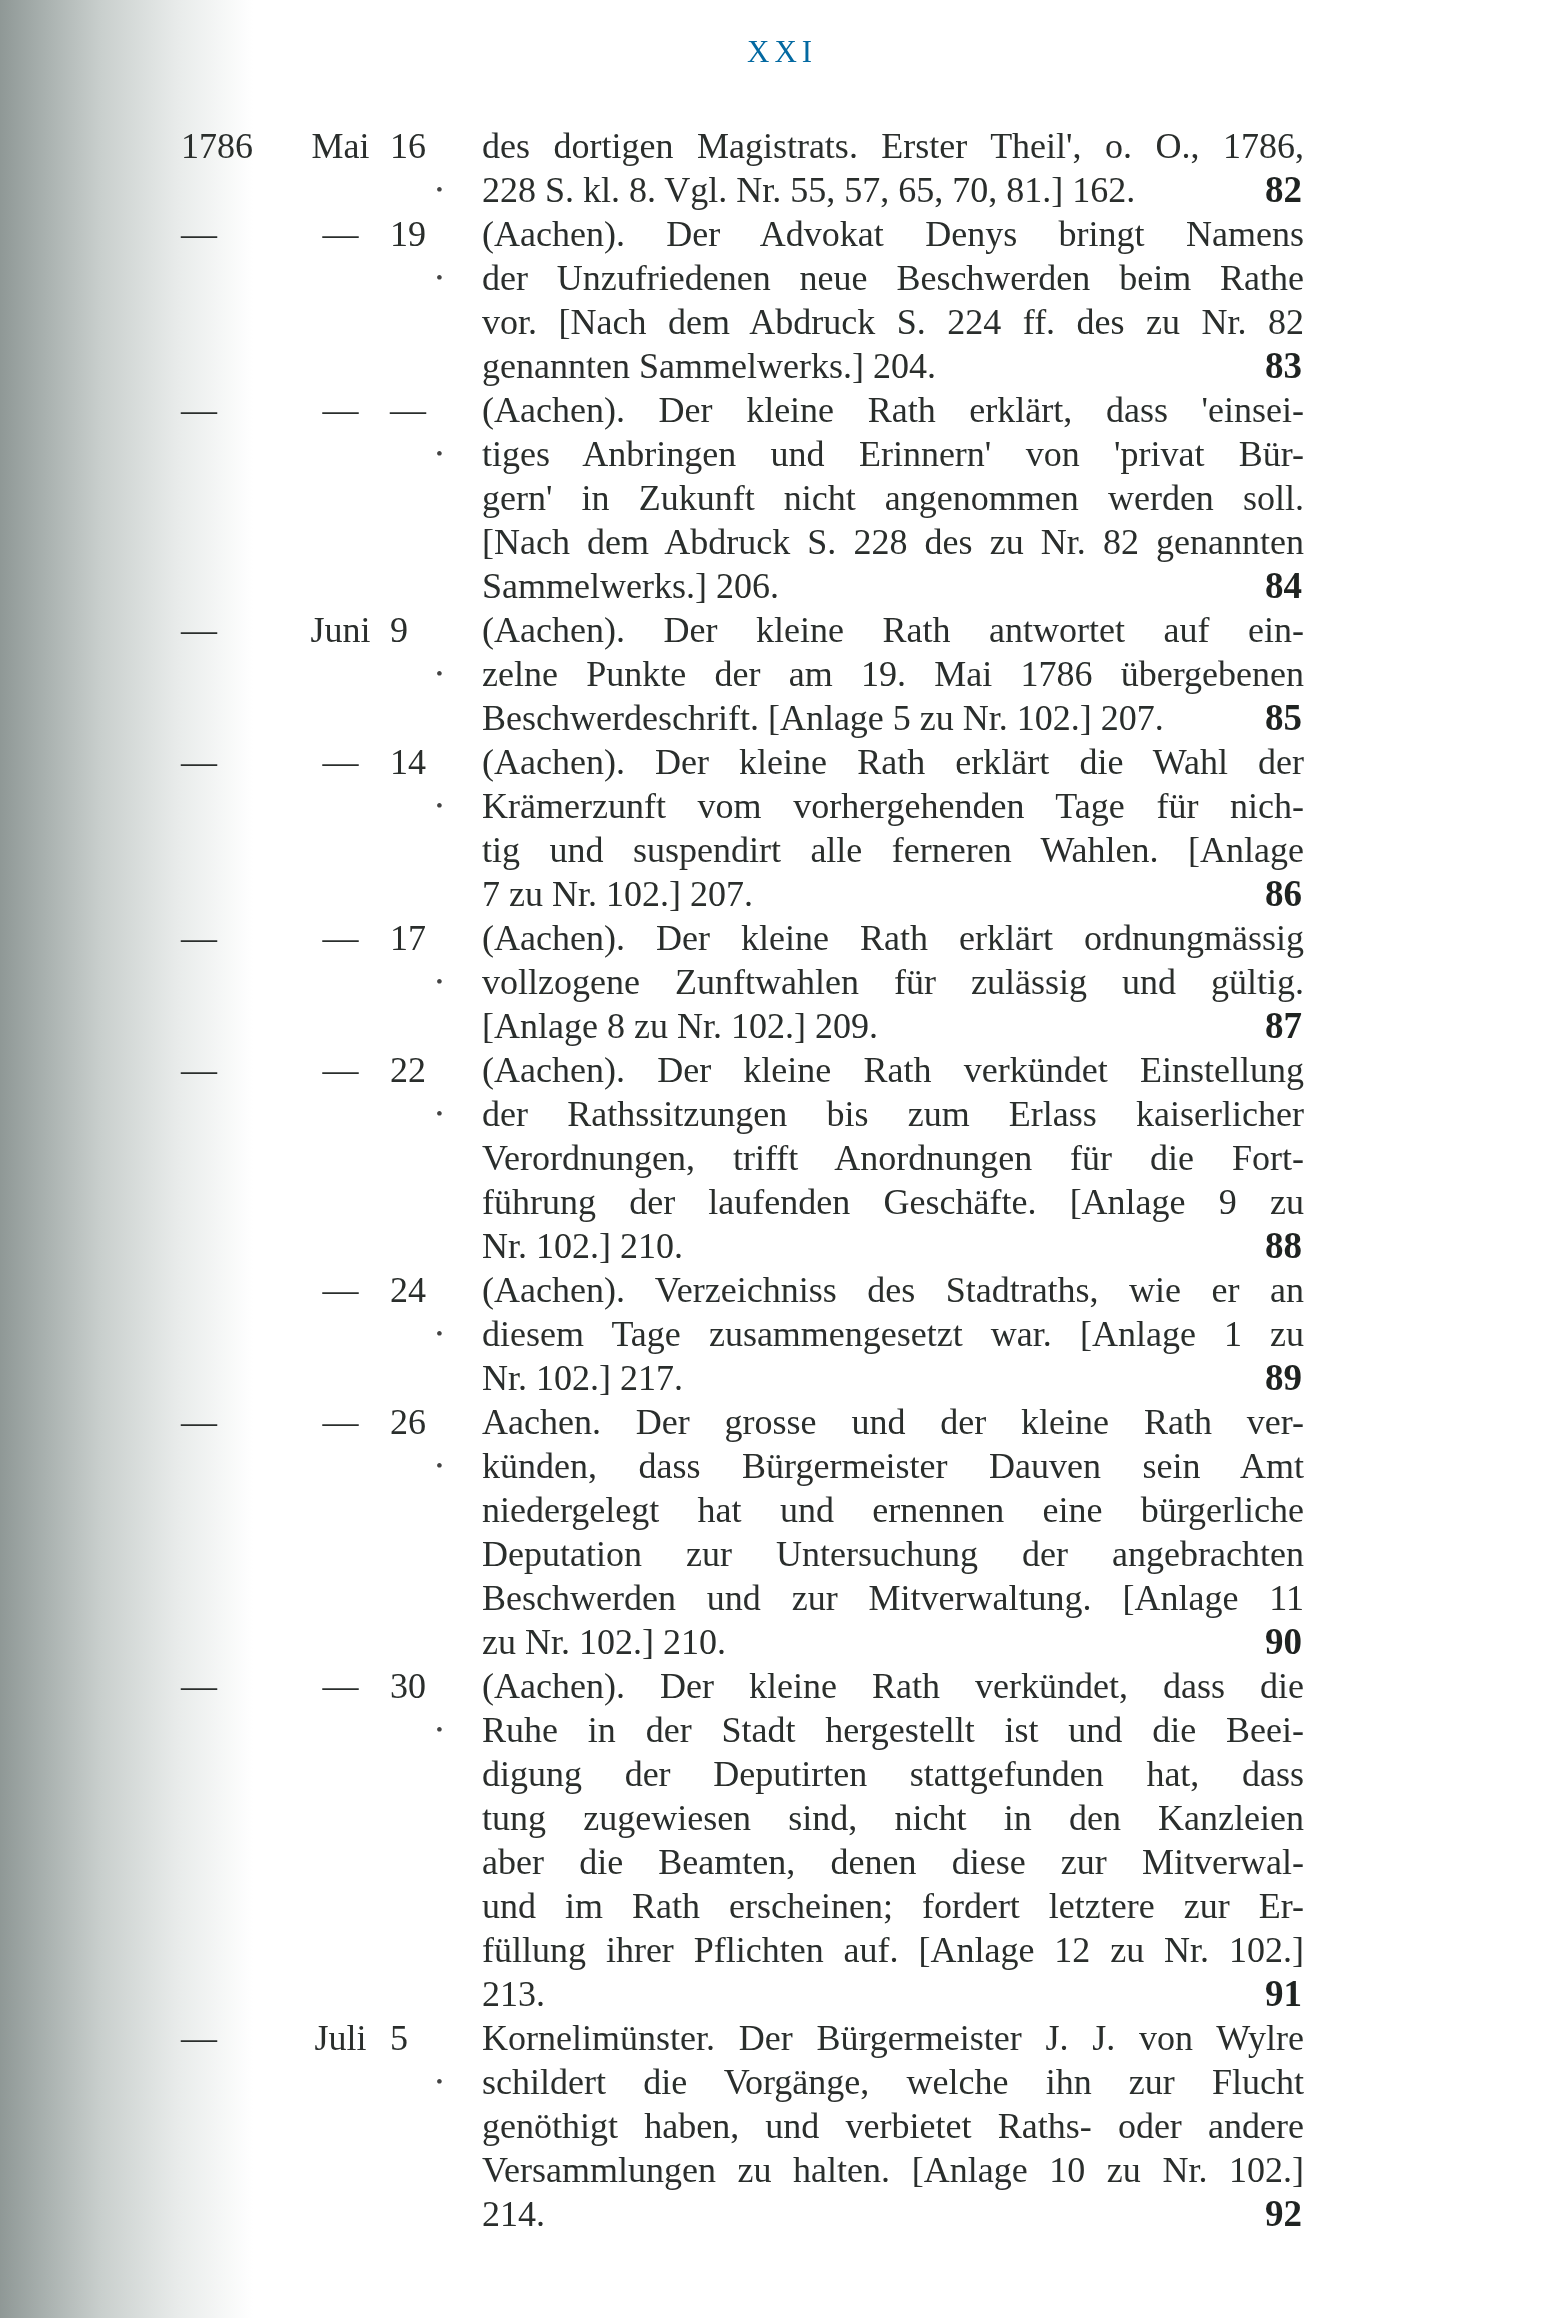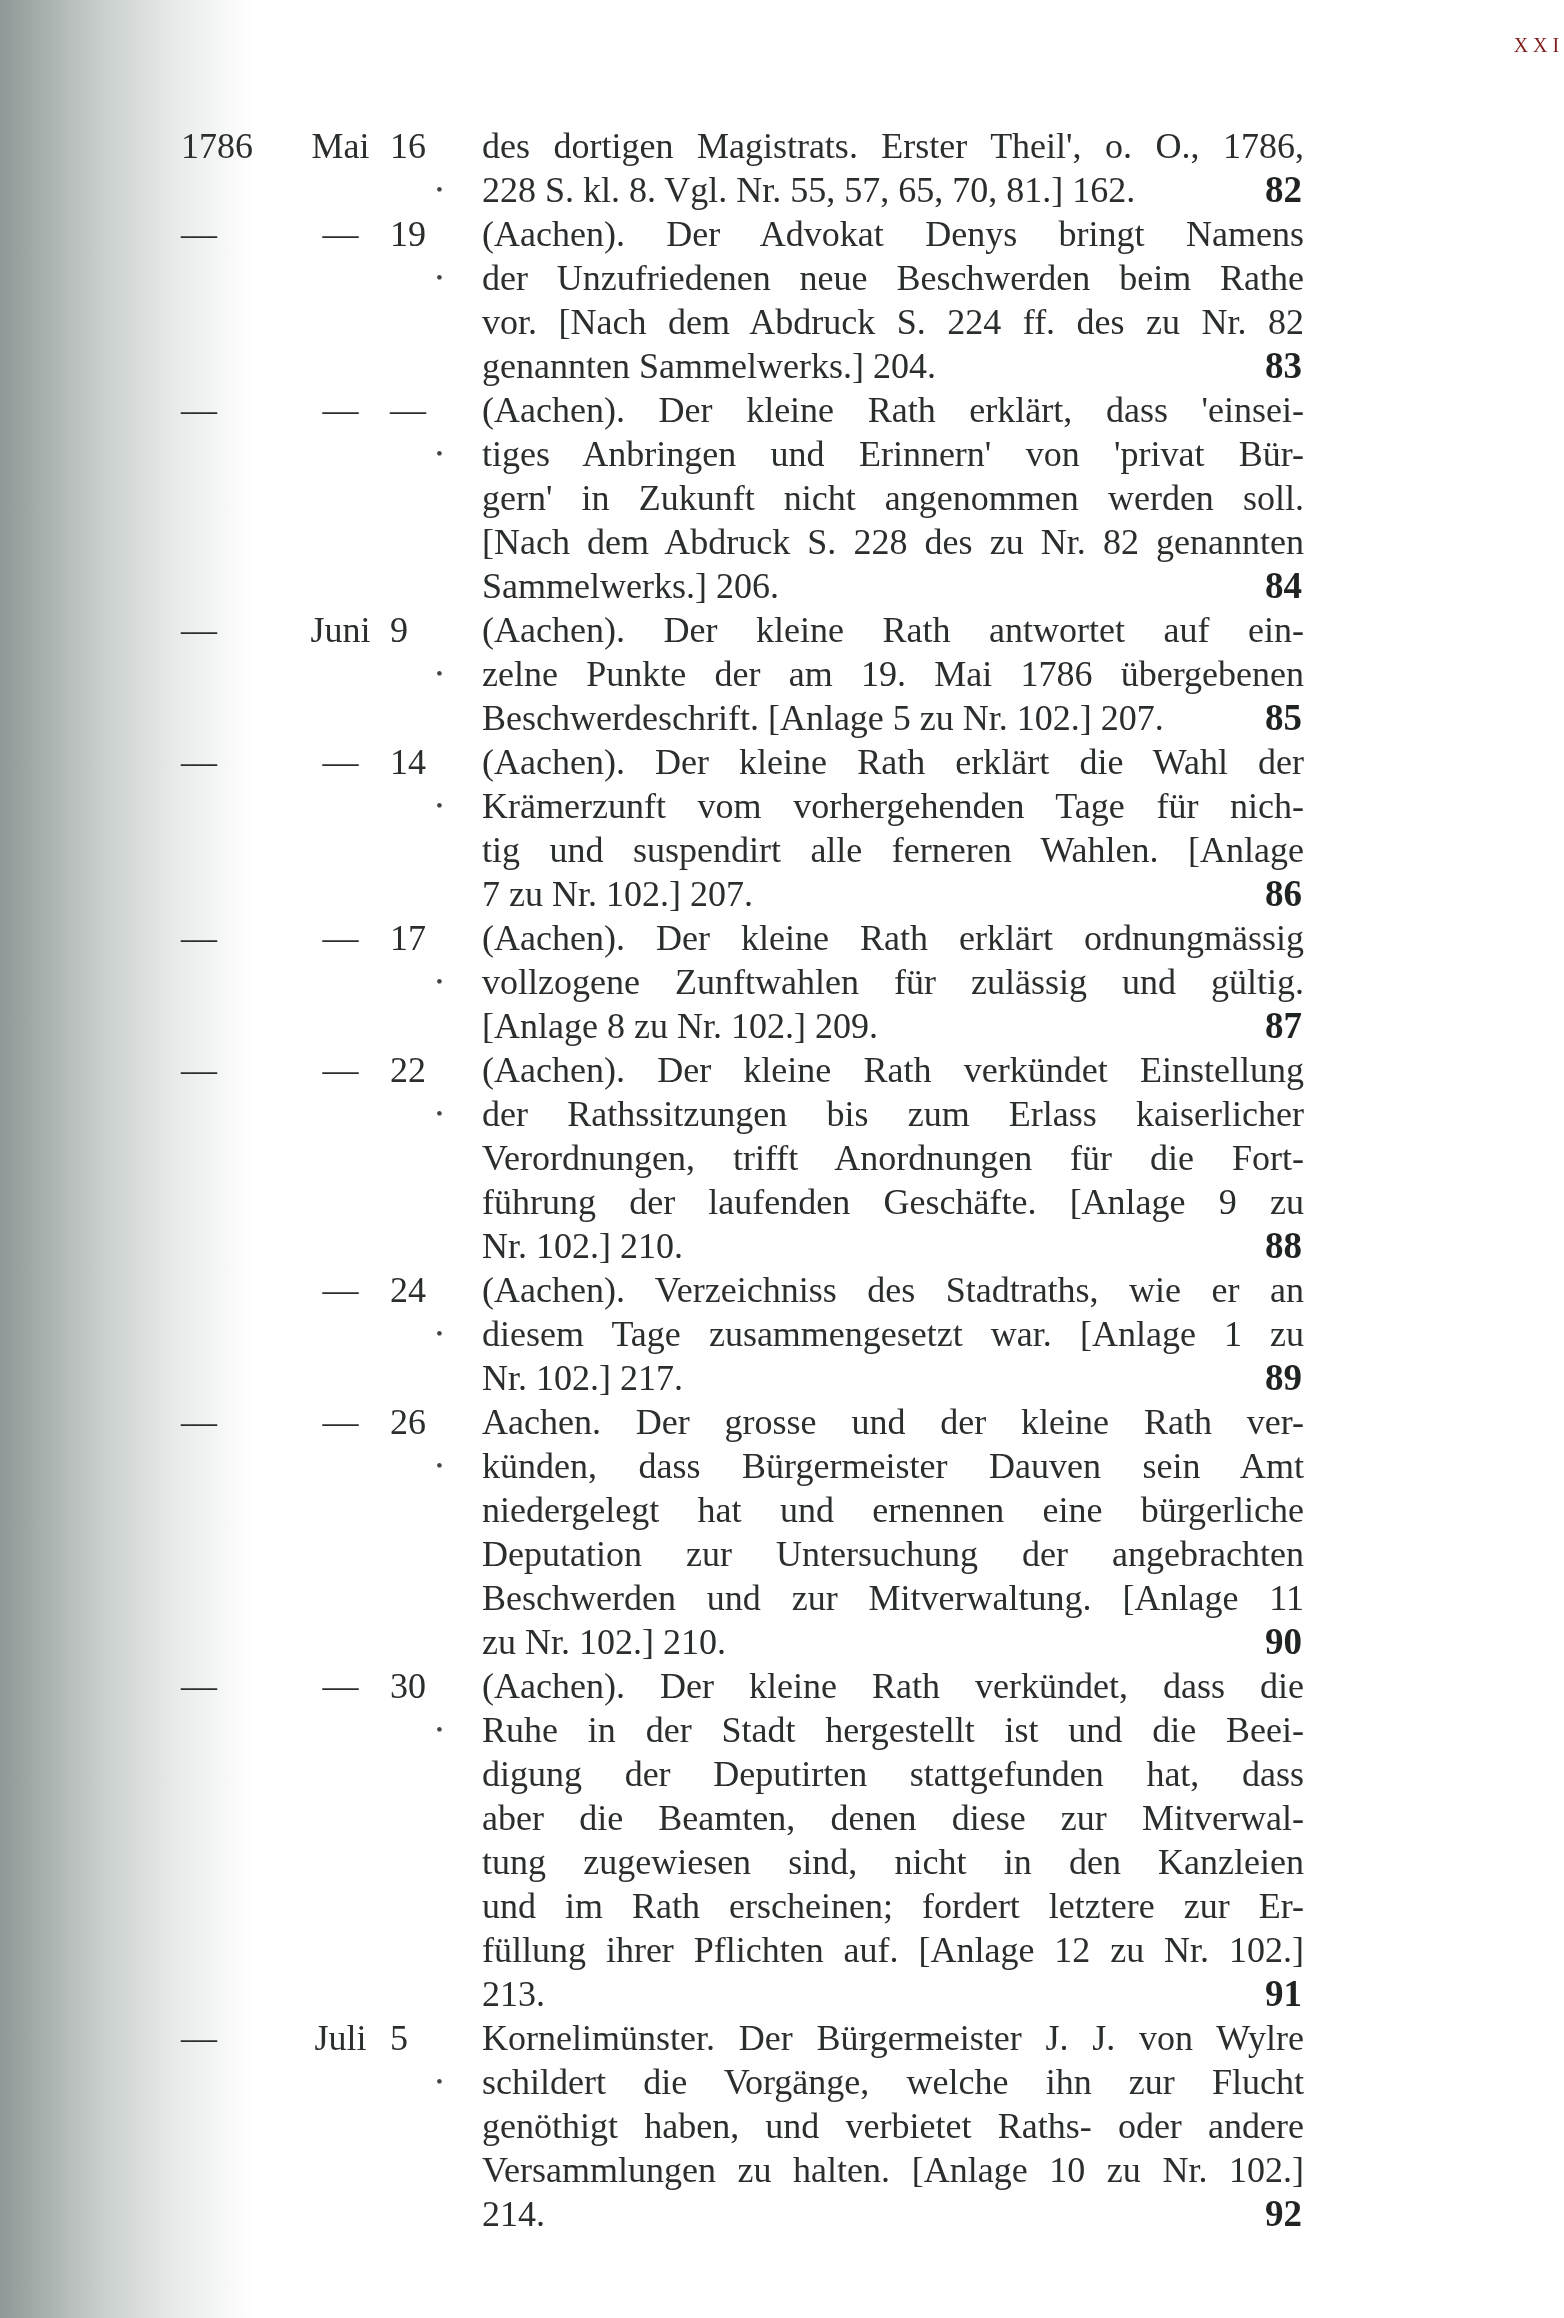--- a/index.html
+++ b/index.html
@@ -8,21 +8,21 @@
     background:#ffffff;
     font-family:"Liberation Serif","DejaVu Serif",serif;
     color:#2a2e2c;
   }
   .edge-shadow {
     position:absolute; left:0; top:0; width:253px; height:2319px;
     background:linear-gradient(to right,#8f9896 0%,#a9b1af 18%,#c9cfcd 40%,#e8ebea 70%,#ffffff 100%);
   }
   .page-header {
     position:absolute; top:34px; left:0; width:100%;
-    text-align:right; font-size:20px; letter-spacing:4.9px; color:#7f1d1d;
+    text-align:center; font-size:31px; letter-spacing:4.9px; color:#0369a1;
   }
   .entries { position:absolute; left:0; top:124px; width:1564px; }
   .entry { position:relative;padding-left:20px; }
   .line {
     position:relative; height:44px; line-height:44px; font-size:36px;
     white-space:nowrap;
   }
   .col-year  { position:absolute; left:161px; width:78px; text-align:left; }
   .col-month { position:absolute; left:272px; width:97px; text-align:center; }
   .col-day   { position:absolute; left:370px; width:73px; text-align:left; }
@@ -222,24 +222,24 @@
         <span class="text">(Aachen). Der kleine Rath verkündet, dass die</span>
       </div>
       <div class="line">
         <span class="bullet">•</span>
         <span class="text">Ruhe in der Stadt hergestellt ist und die Beei-</span>
       </div>
       <div class="line">
         <span class="text">digung der Deputirten stattgefunden hat, dass</span>
       </div>
       <div class="line">
+        <span class="text">tung zugewiesen sind, nicht in den Kanzleien</span>
+      </div>
+      <div class="line">
         <span class="text">aber die Beamten, denen diese zur Mitverwal-</span>
-      </div>
-      <div class="line">
-        <span class="text">tung zugewiesen sind, nicht in den Kanzleien</span>
       </div>
       <div class="line">
         <span class="text">und im Rath erscheinen; fordert letztere zur Er-</span>
       </div>
       <div class="line">
         <span class="text">füllung ihrer Pflichten auf. [Anlage 12 zu Nr. 102.]</span>
       </div>
       <div class="line">
         <span class="text last">213.</span>
         <span class="num">91</span>

